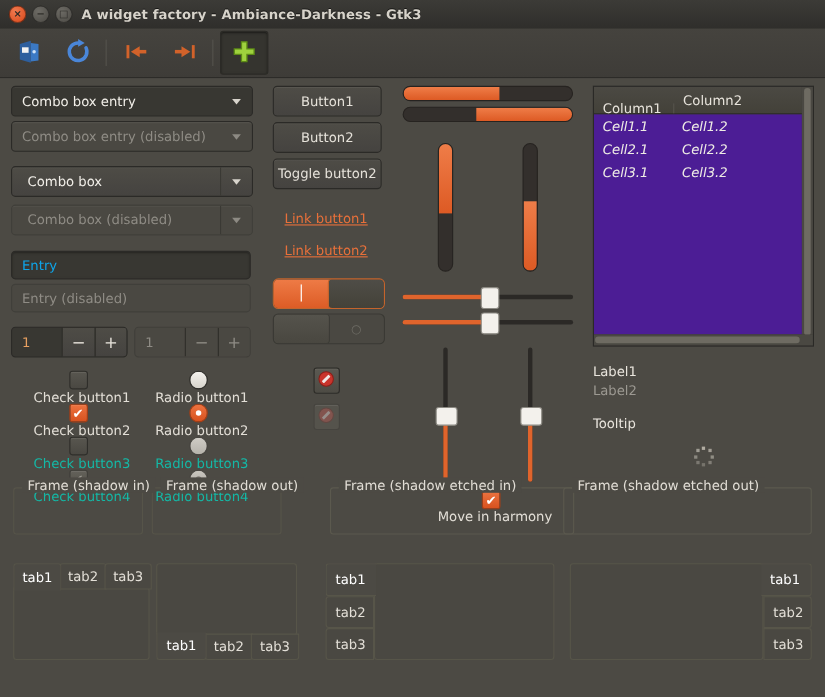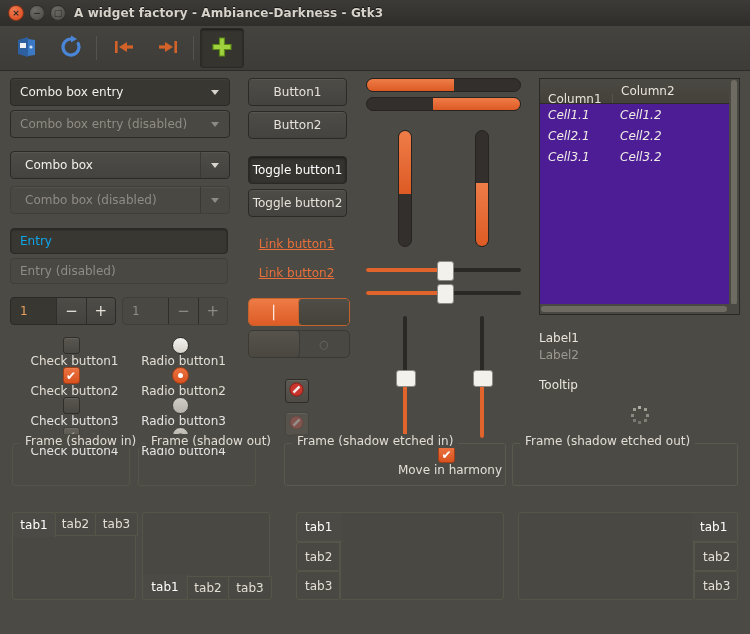--- a/index.html
+++ b/index.html
@@ -94,21 +94,21 @@
   .chk.on.dis .tick{color:#9d9a92;}
   .rad{width:15px;height:15px;border-radius:50%;border:1px solid #2f2e2a;
      background:linear-gradient(to bottom,#f4f2ee,#d6d3cb);
      display:flex;align-items:center;justify-content:center;flex:none;}
   .rad.dis{background:linear-gradient(to bottom,#cfccc5,#b6b3ab);border-color:#474540;}
   .rad.on{background:linear-gradient(to bottom,#ec7340,#d8521f);border-color:#a33e16;}
   .rad.on.dis{background:linear-gradient(to bottom,#c9c6bf,#adaaa2);border-color:#474540;}
   .rad .dot{width:5px;height:5px;border-radius:50%;background:#fff;}
   .rad.on.dis .dot{background:#807d76;}
   .cr-lbl{margin-left:7px;color:#e3dfd7;white-space:nowrap;}
-  .cr-lbl.dis{color:#e5e5e5;}
+  .cr-lbl.dis{color:#14b8a6;}
 
   
   .btn{height:26px;border-radius:4px;border:1px solid #2b2a27;
      background:linear-gradient(to bottom,#4e4c46,#454340);
      display:flex;align-items:center;justify-content:center;color:#e6e2da;
      box-shadow:inset 0 1px 0 rgba(255,255,255,.06);}
   .btn.active{background:#35342f;border-color:#2a2926;color:#fff;
      box-shadow:inset 0 1px 3px rgba(0,0,0,.55);}
   .linkbtn{height:22px;display:flex;align-items:center;justify-content:center;
      color:#e8703a;text-decoration:underline;}
@@ -346,21 +346,20 @@
           <span class="cr-lbl dis">Radio button4</span>
         </div>
       </div>
     </div>
   </div>
 
   <div class="col" style="left:248px;top:78px;width:97px;">
     <div class="btn" style="width:97px;">Button1</div>
     <div class="btn" style="width:97px;margin-top:5px;">Button2</div>
 
-    <div class="btn active" style="width:97px;margin-top:17px;">Toggle button1</div>
     <div class="btn" style="width:97px;margin-top:5px;">Toggle button2</div>
 
     <div class="linkbtn" style="width:97px;margin-top:16px;">Link button1</div>
     <div class="linkbtn" style="width:97px;margin-top:7px;">Link button2</div>
 
     <div class="switch" style="margin-top:14px;">
       <div class="sw-on">│</div>
       <div class="sw-knob"></div>
     </div>
     <div class="switch off" style="margin-top:4px;">
@@ -491,21 +490,21 @@
   </div>
 
   <div class="frame" style="left:12px;top:434px;width:118px;height:52px;">
     <div class="fbox"></div>
     <div class="flbl">Frame (shadow in)</div>
   </div>
   <div class="frame" style="left:138px;top:434px;width:118px;height:52px;">
     <div class="fbox"></div>
     <div class="flbl">Frame (shadow out)</div>
   </div>
-  <div class="frame etched" style="left:284px;top:434px;width:222px;height:52px;">
+  <div class="frame etched" style="left:300px;top:434px;width:222px;height:52px;">
     <div class="fbox"></div>
     <div class="flbl">Frame (shadow etched in)</div>
   </div>
   <div class="frame etched" style="left:512px;top:434px;width:226px;height:52px;">
     <div class="fbox"></div>
     <div class="flbl">Frame (shadow etched out)</div>
   </div>
 
   <div class="nb" style="left:12px;top:512px;width:124px;height:88px;">
     <div class="pane" style="left:0;top:22px;right:0;bottom:0;border-top-left-radius:0;"></div>

